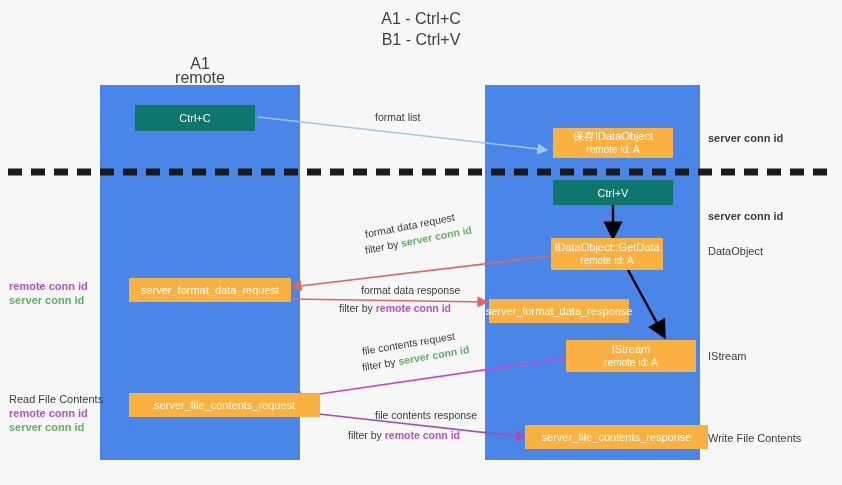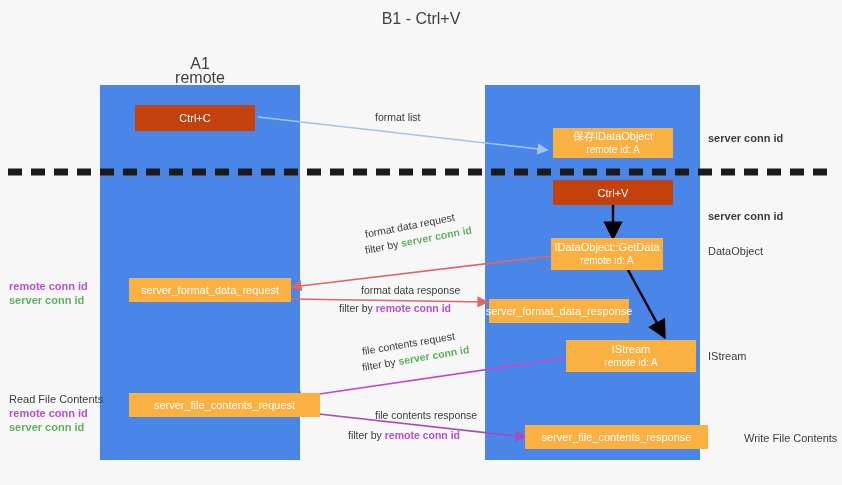--- a/index.html
+++ b/index.html
@@ -58,21 +58,21 @@
     display: flex;
     flex-direction: column;
     align-items: center;
     justify-content: center;
     color: #ffffff;
     font-size: 11px;
     line-height: 14px;
     text-align: center;
     padding: 2px 6px;
   }
-  .node.green { background: #c2410c; }
+  .node.green { background: #0f766e; }
   .node.orange { background: #fbb042; }
   .node .l2 { font-size: 10px; }
 
   
   .side {
     font-size: 11px;
     line-height: 14px;
   }
   .green-txt { color: #5fb15f; font-weight: bold; }
   .purple-txt { color: #b94fd0; font-weight: bold; }
@@ -90,20 +90,21 @@
   .edge-label.rot2 { transform: rotate(-9.5deg); transform-origin: left center; }
 
   svg.ov { position: absolute; left: 0; top: 0; width: 842px; height: 485px; overflow: visible; pointer-events: none; }
 </style>
 </head>
 <body>
 
 <div id="stage">
 
   <div class="abs" id="title">
+    <div>A1 - Ctrl+C</div>
     <div>B1 - Ctrl+V</div>
   </div>
 
   <div class="abs col-header" id="hdr-a1">
     <div>A1</div>
     <div>remote</div>
   </div>
 
   <div class="abs lane" id="lane-a1"></div>
   <div class="abs lane" id="lane-b1"></div>
@@ -212,21 +213,21 @@
     <div class="edge-label">file contents response</div>
     <div class="edge-label" style="margin-top:6px; margin-left:-27px;">
       <span>filter by </span><span class="purple-txt">remote conn id</span>
     </div>
   </div>
 
   <div class="abs right-note green-txt" style="left:708px; top:132px;">server conn id</div>
   <div class="abs right-note green-txt" style="left:708px; top:210px;">server conn id</div>
   <div class="abs right-note" style="left:708px; top:245px;">DataObject</div>
   <div class="abs right-note" style="left:708px; top:350px;">IStream</div>
-  <div class="abs right-note" style="left:708px; top:432px;margin-left:36px;">Write File Contents</div>
+  <div class="abs right-note" style="left:708px; top:432px;">Write File Contents</div>
 
   <div class="abs side" style="left:9px; top:279px;">
     <div class="purple-txt">remote conn id</div>
     <div class="green-txt">server conn id</div>
   </div>
 
   <div class="abs side" style="left:9px; top:392px;">
     <div class="plain-txt">Read File Contents</div>
     <div class="purple-txt">remote conn id</div>
     <div class="green-txt">server conn id</div>

